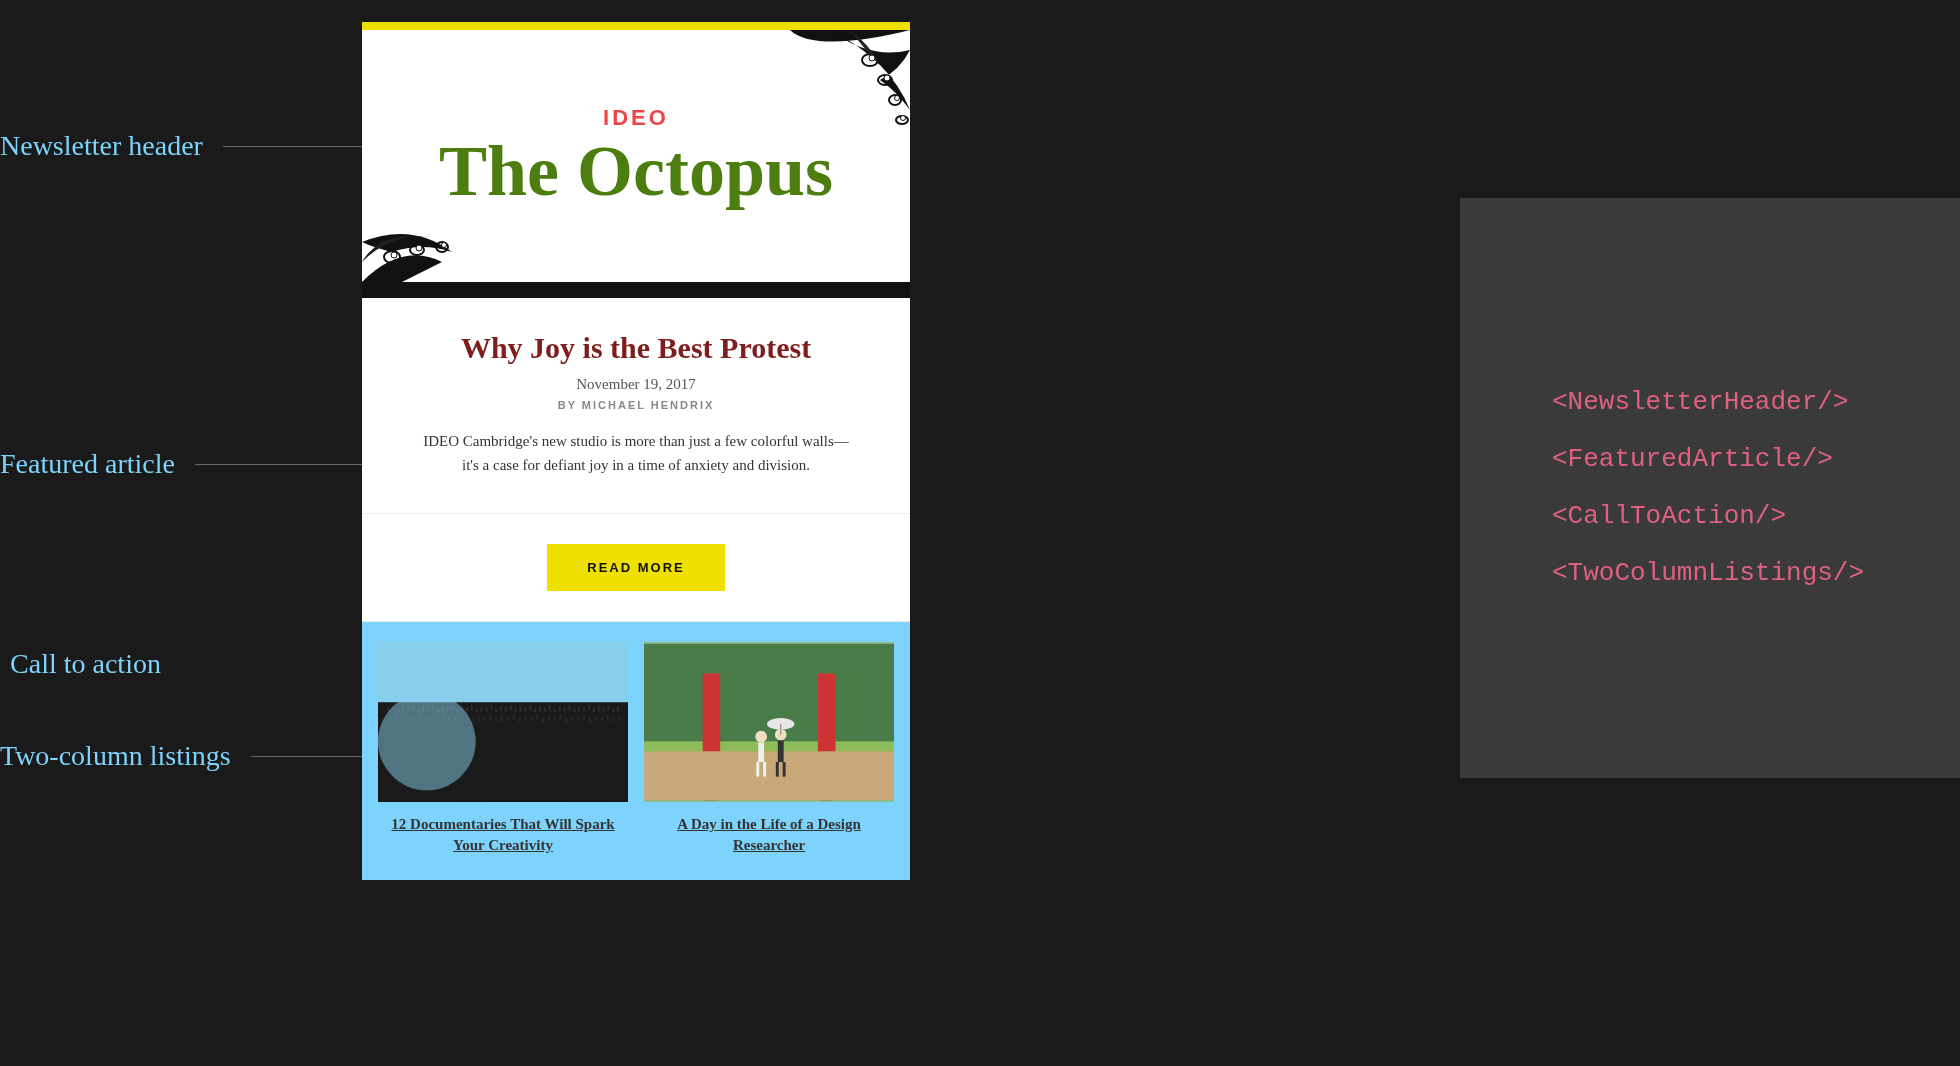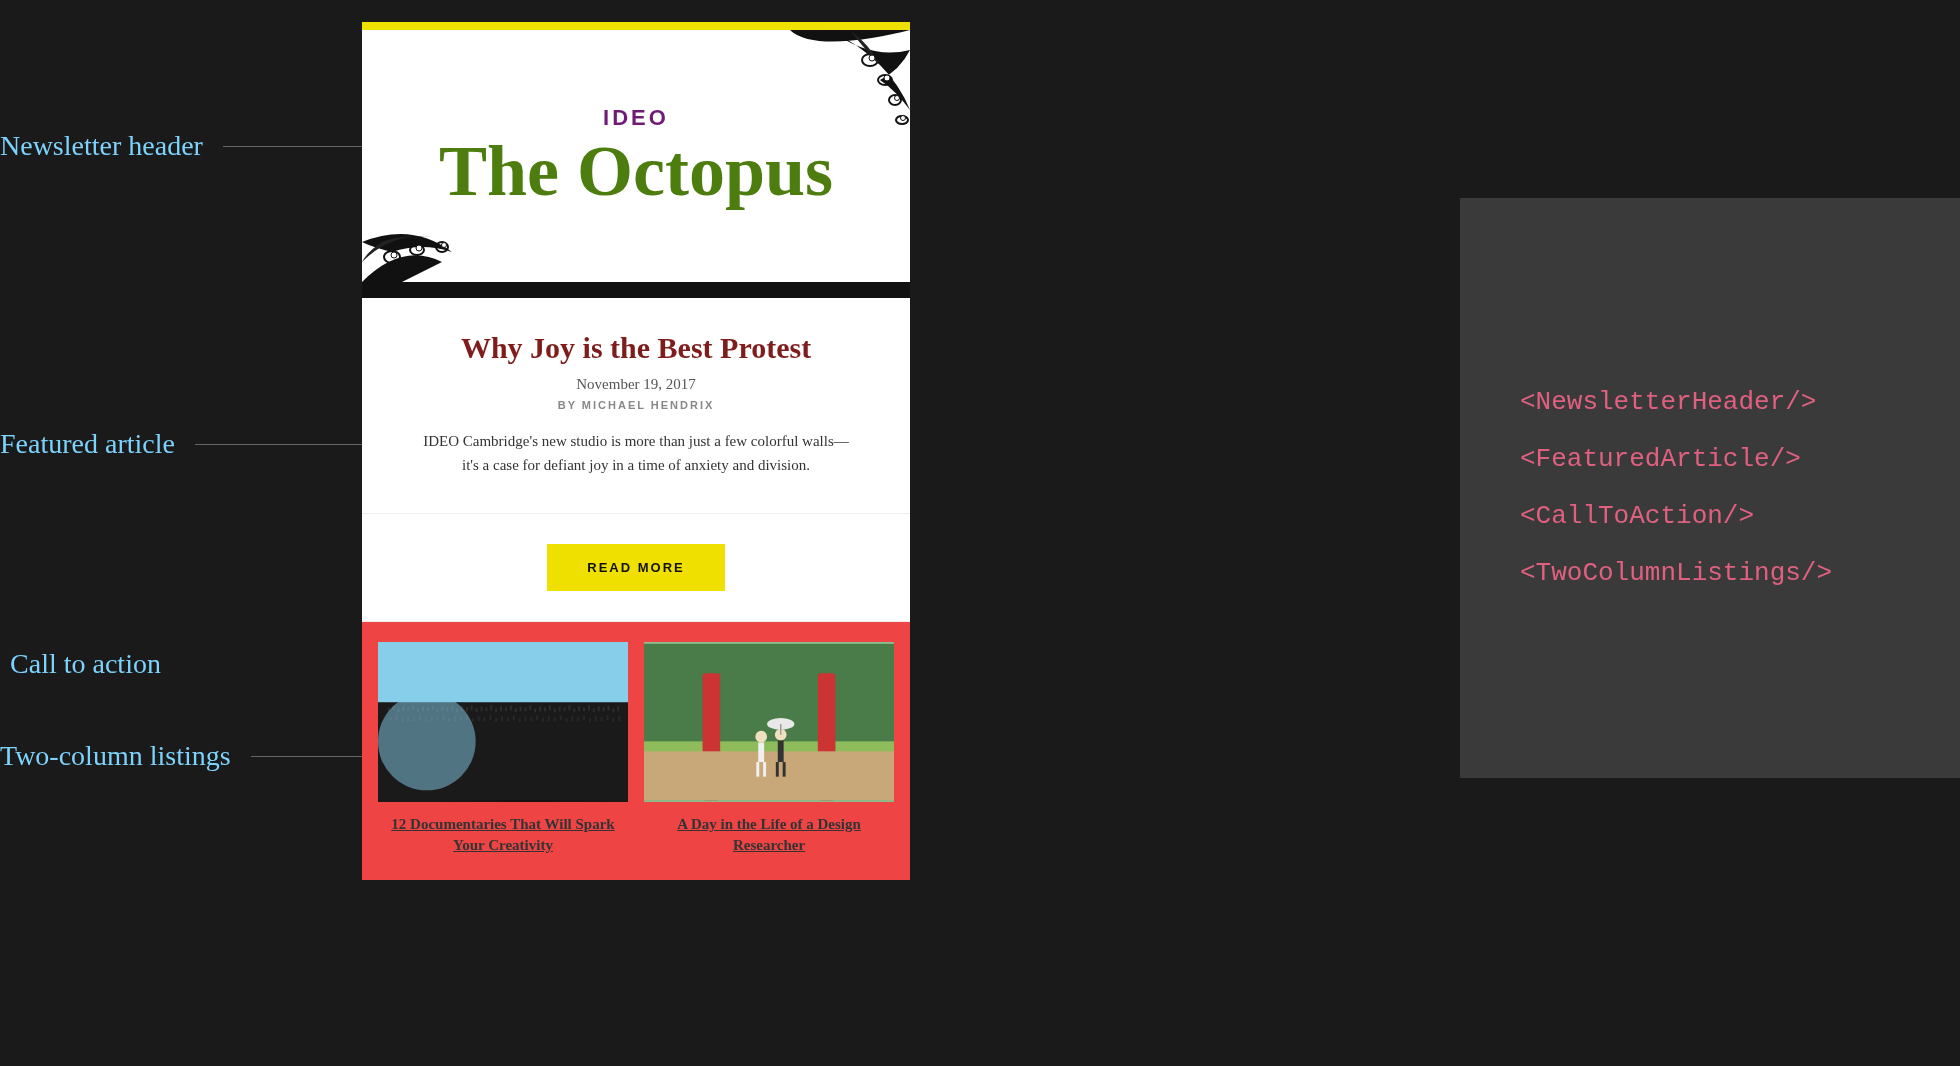--- a/index.html
+++ b/index.html
@@ -85,21 +85,21 @@
       left: 0;
       width: 150px;
       height: 120px;
     }
 
     .header-brand {
       font-family: 'Arial Black', Arial, sans-serif;
       font-size: 22px;
       font-weight: 900;
       letter-spacing: 3px;
-      color: #701a75;
+      color: #ef4444;
       text-align: center;
       z-index: 2;
       margin-bottom: 4px;
     }
 
     .header-title {
       font-family: Georgia, 'Times New Roman', serif;
       font-size: 72px;
       font-weight: 700;
       color: #4d7c0f;
@@ -175,21 +175,21 @@
       letter-spacing: 2px;
       text-transform: uppercase;
       padding: 16px 40px;
       border: none;
       cursor: pointer;
       display: inline-block;
     }
 
     
     .two-column-listings {
-      background: #ef4444;
+      background: #7dd3fc;
       padding: 20px 16px 24px;
       display: flex;
       gap: 16px;
     }
 
     .listing-item {
       flex: 1;
       display: flex;
       flex-direction: column;
     }
@@ -247,25 +247,26 @@
       padding: 50px 60px;
       gap: 10px;
     }
 
     .code-line {
       font-family: 'Courier New', Courier, monospace;
       font-size: 26px;
       color: #e06080;
       line-height: 1.8;
       white-space: nowrap;
+      margin-left: 32px;
     }
 
     
     .ann-newsletter-header { top: 130px; }
-    .ann-featured-article { top: 428px; }
+    .ann-featured-article { top: 448px; }
     .ann-call-to-action { top: 648px; flex-direction: column; }
     .ann-two-column { top: 740px; }
   </style>
 </head>
 <body>
 
 <div class="annotations">
 
   <div class="annotation-item ann-newsletter-header">
     <span class="annotation-label">Newsletter header</span>

